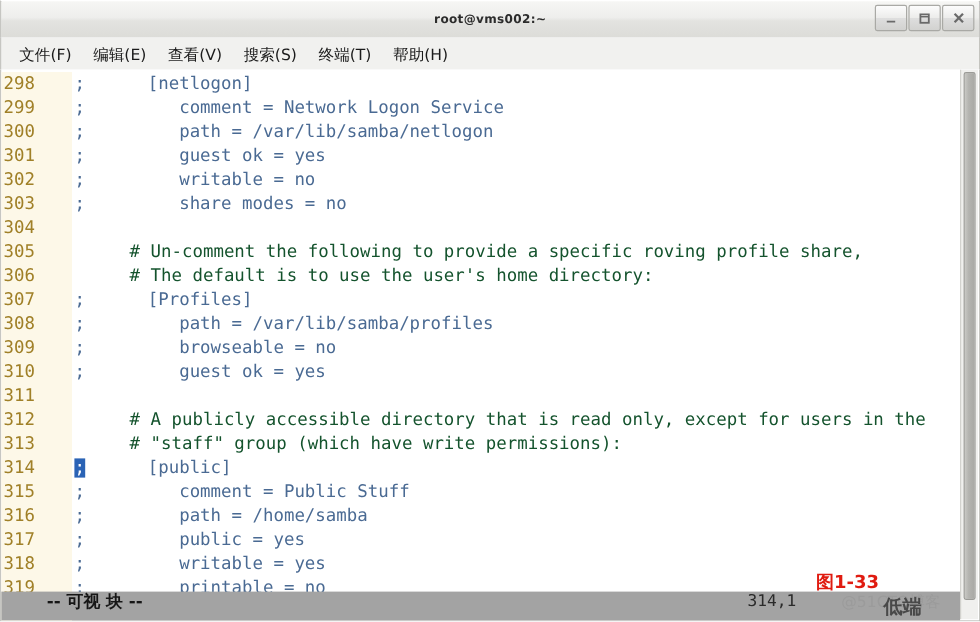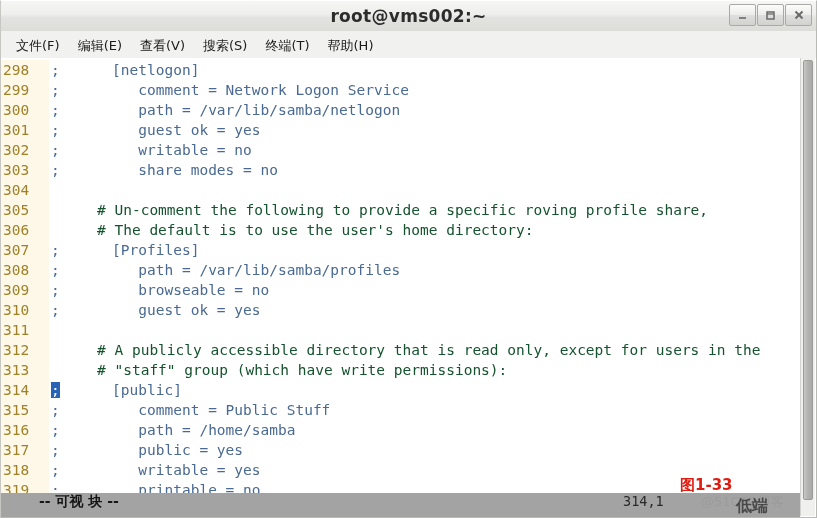--- a/index.html
+++ b/index.html
@@ -27,21 +27,21 @@
     border-top: 1px solid #ffffff;
     border-left: 1px solid #c6c6c2;
     border-right: 1px solid #b8b8b4;
     box-sizing: border-box;
     display: flex;
     align-items: center;
     justify-content: center;
   }
   .titlebar-text {
     font-family: "DejaVu Sans", sans-serif;
-    font-size: 17px;
+    font-size: 10px;
     font-weight: bold;
     color: #2c2c2c;
     letter-spacing: 0.3px;
     user-select: none;
     text-align: right;
   }
   .winbuttons {
     position: absolute;
     right: 4px;
     top: 3px;
@@ -109,21 +109,21 @@
   }
   .row {
     height: 20px;
     display: flex;
     align-items: center;
     white-space: pre;
   }
   .lnum {
     color: #a08028;
     background: #fdf8e8;
-    width: 48px;
+    width: 59px;
     min-width: 36px;
     text-align: left;
     padding-left: 2px;
     box-sizing: border-box;
     font-family: "DejaVu Sans Mono", monospace;
     font-size: 14.5px;
   }
   .ltext {
     color: #4a6a93;
     font-family: "DejaVu Sans Mono", monospace;

